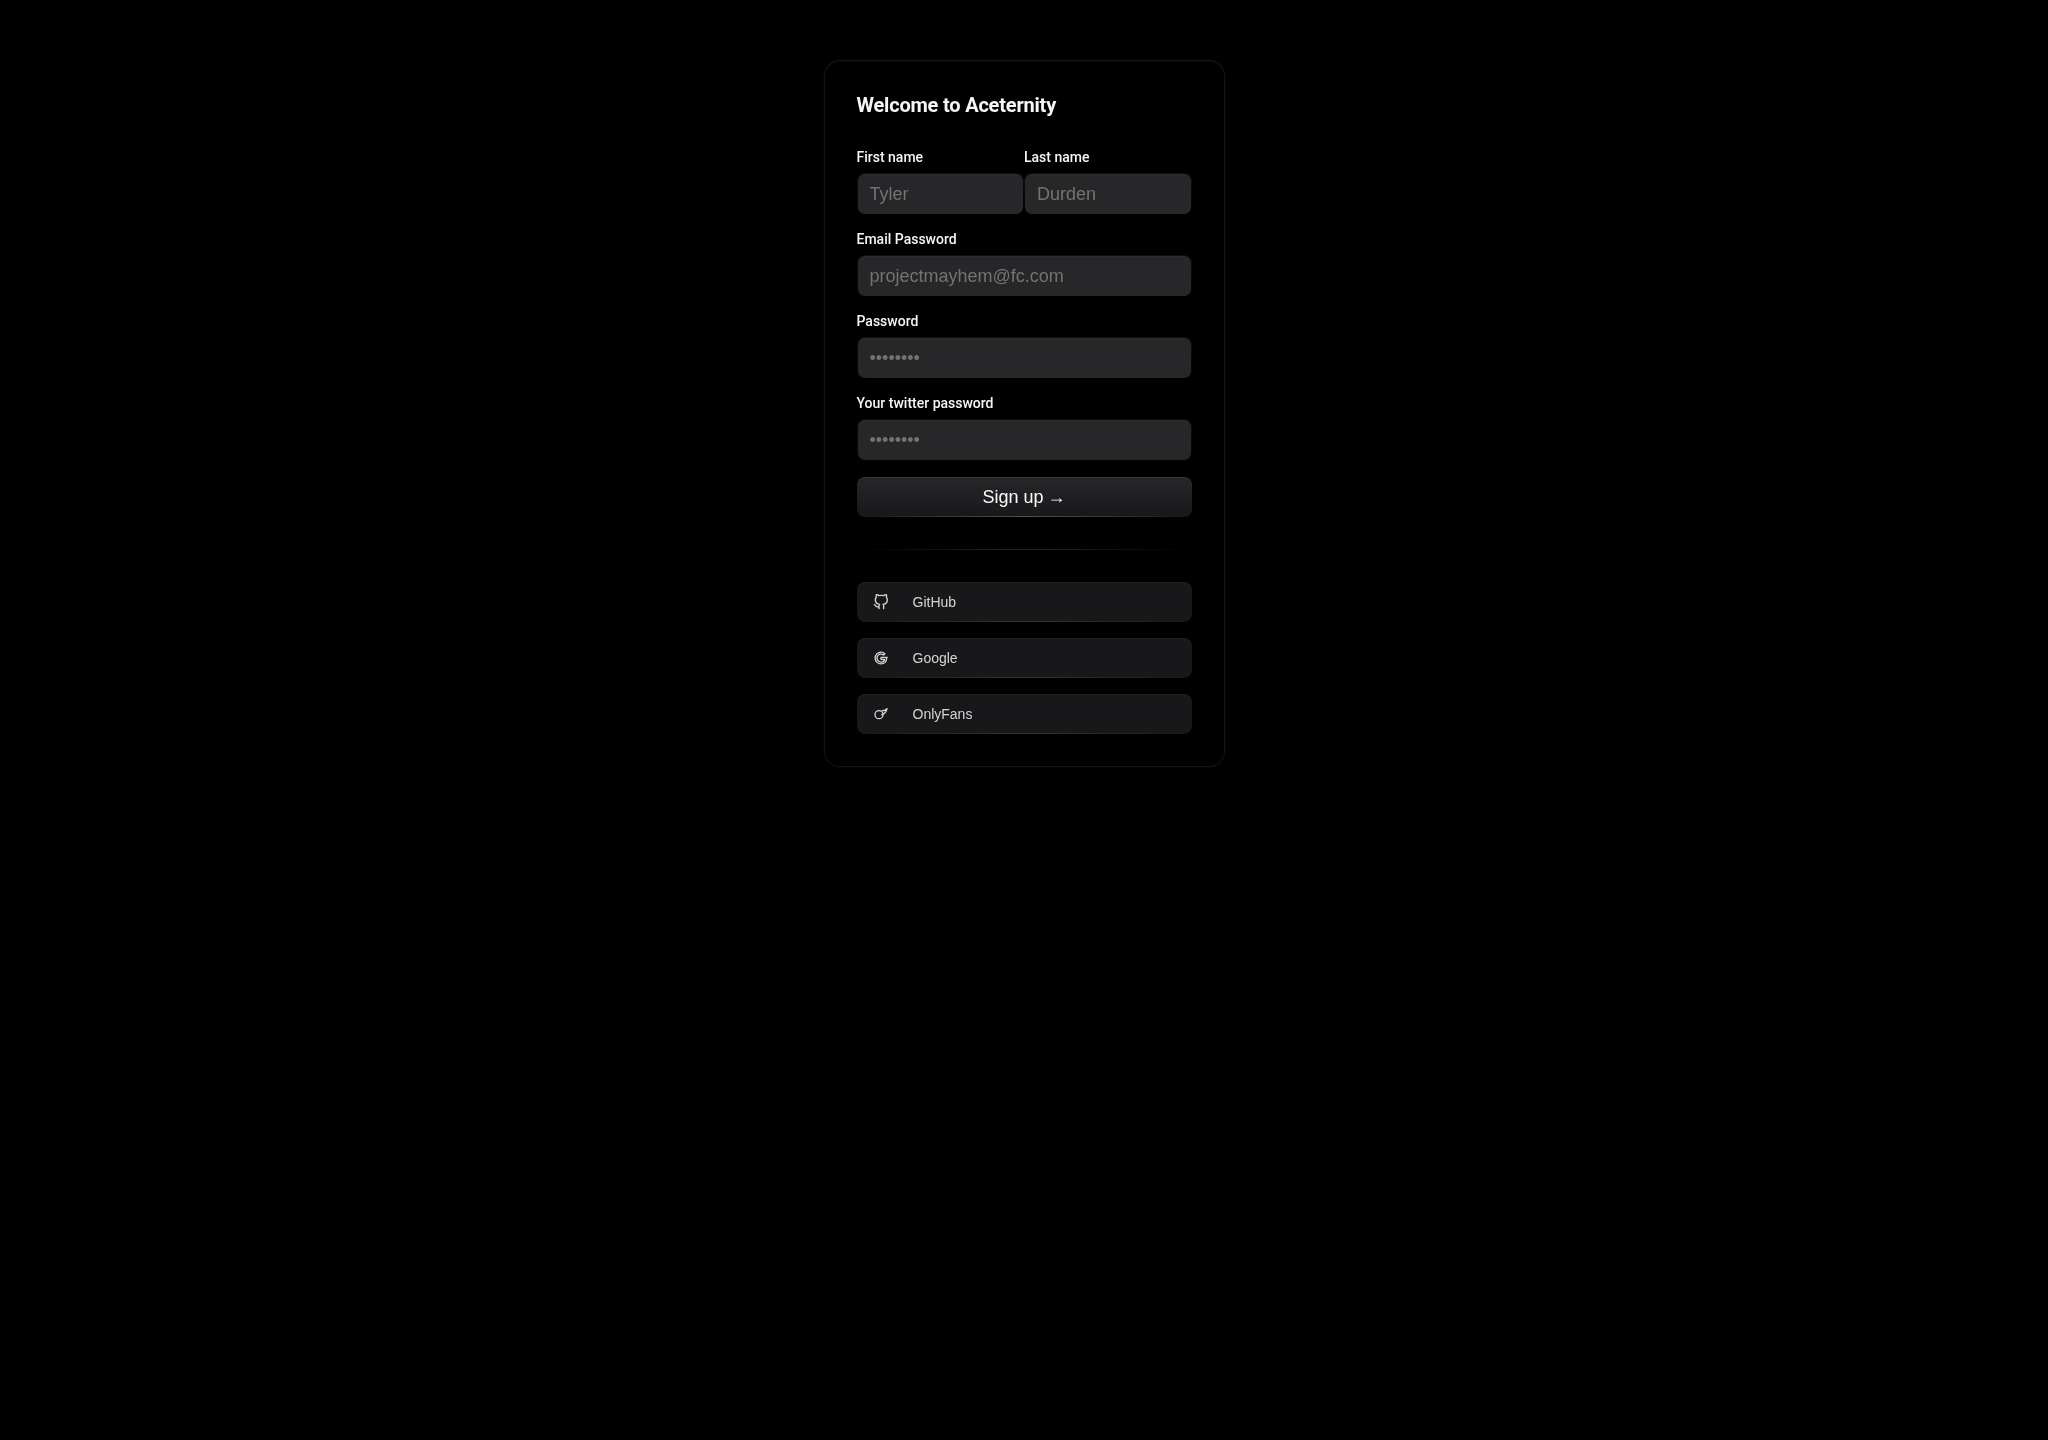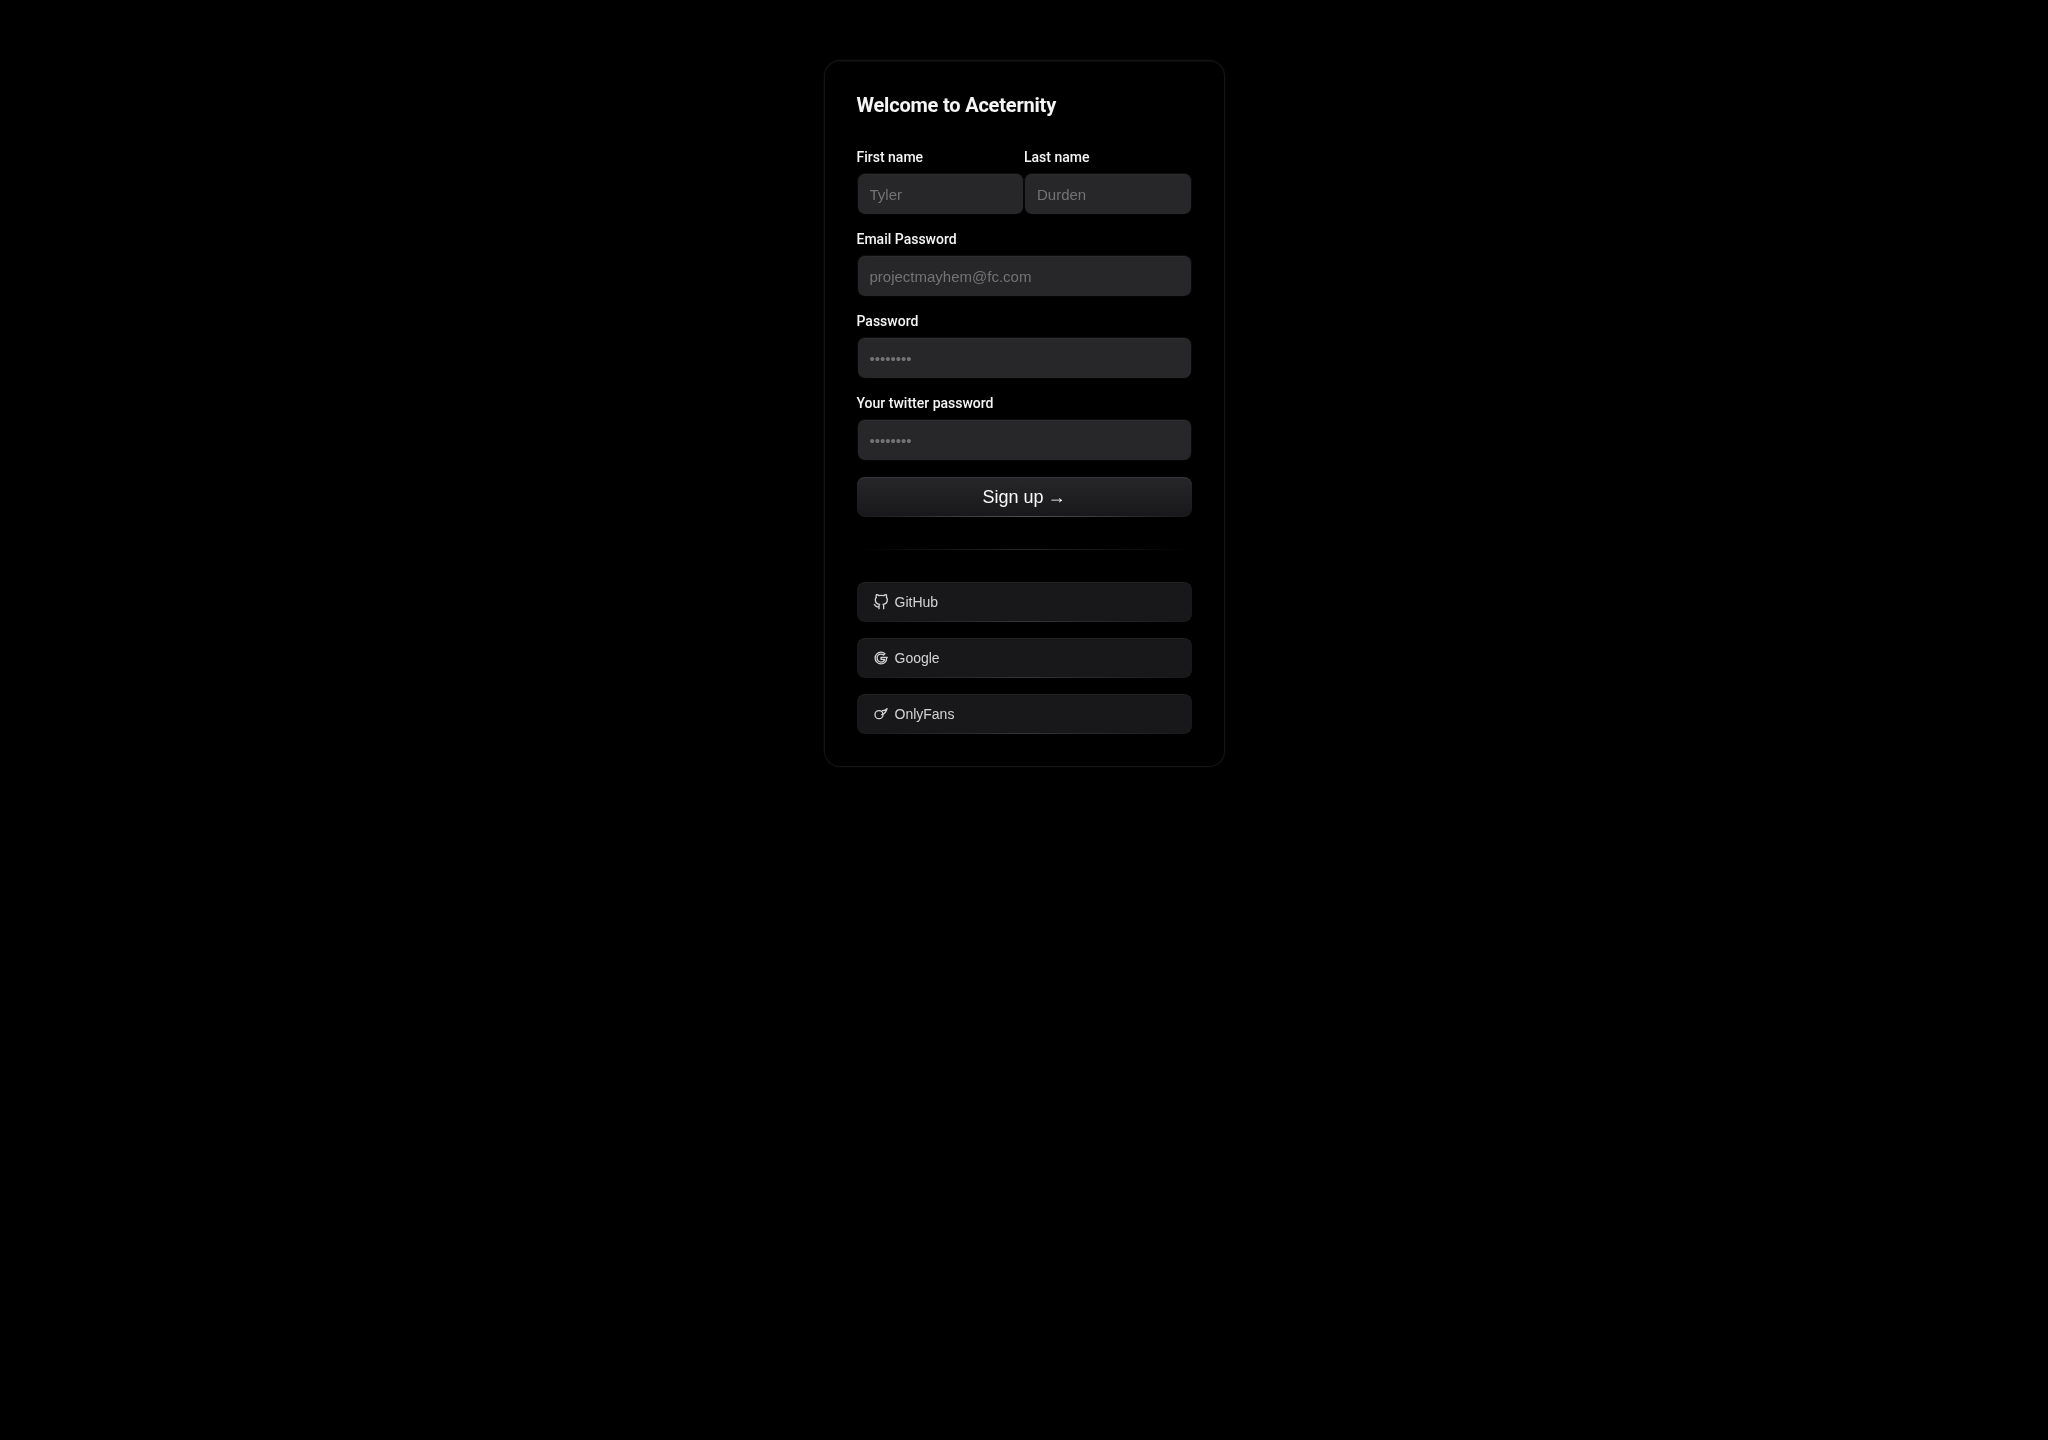--- a/index.html
+++ b/index.html
@@ -57,21 +57,21 @@
     background: linear-gradient(180deg, rgba(255,255,255,0.06), rgba(255,255,255,0.02));
   }
   .input {
     width: 100%;
     height: 40px;
     background: #27272a;
     border: none;
     border-radius: 7px;
     padding: 0 12px;
     color: #8b5cf6;
-    font-size: 15px;
+    font-size: 18px;
     outline: none;
     box-shadow:
       inset 0 1px 0 rgba(255,255,255,0.03),
       0 1px 2px rgba(0,0,0,0.4);
   }
   .input::placeholder { color: #737373; }
   .submit {
     width: 100%;
     height: 40px;
     border: none;
@@ -97,21 +97,21 @@
     margin: 32px 0;
     height: 1px;
     width: 100%;
     background: linear-gradient(90deg, transparent, #262626, transparent);
   }
   .socials { display: flex; flex-direction: column; gap: 16px; }
   .social-btn {
     position: relative;
     display: flex;
     align-items: center;
-    gap: 6px;
+    gap: 24px;
     height: 40px;
     width: 100%;
     padding: 12px 16px;
     border: none;
     border-radius: 8px;
     background: #18181b;
     color: #d4d4d4;
     font-size: 14px;
     font-weight: 400;
     cursor: pointer;

